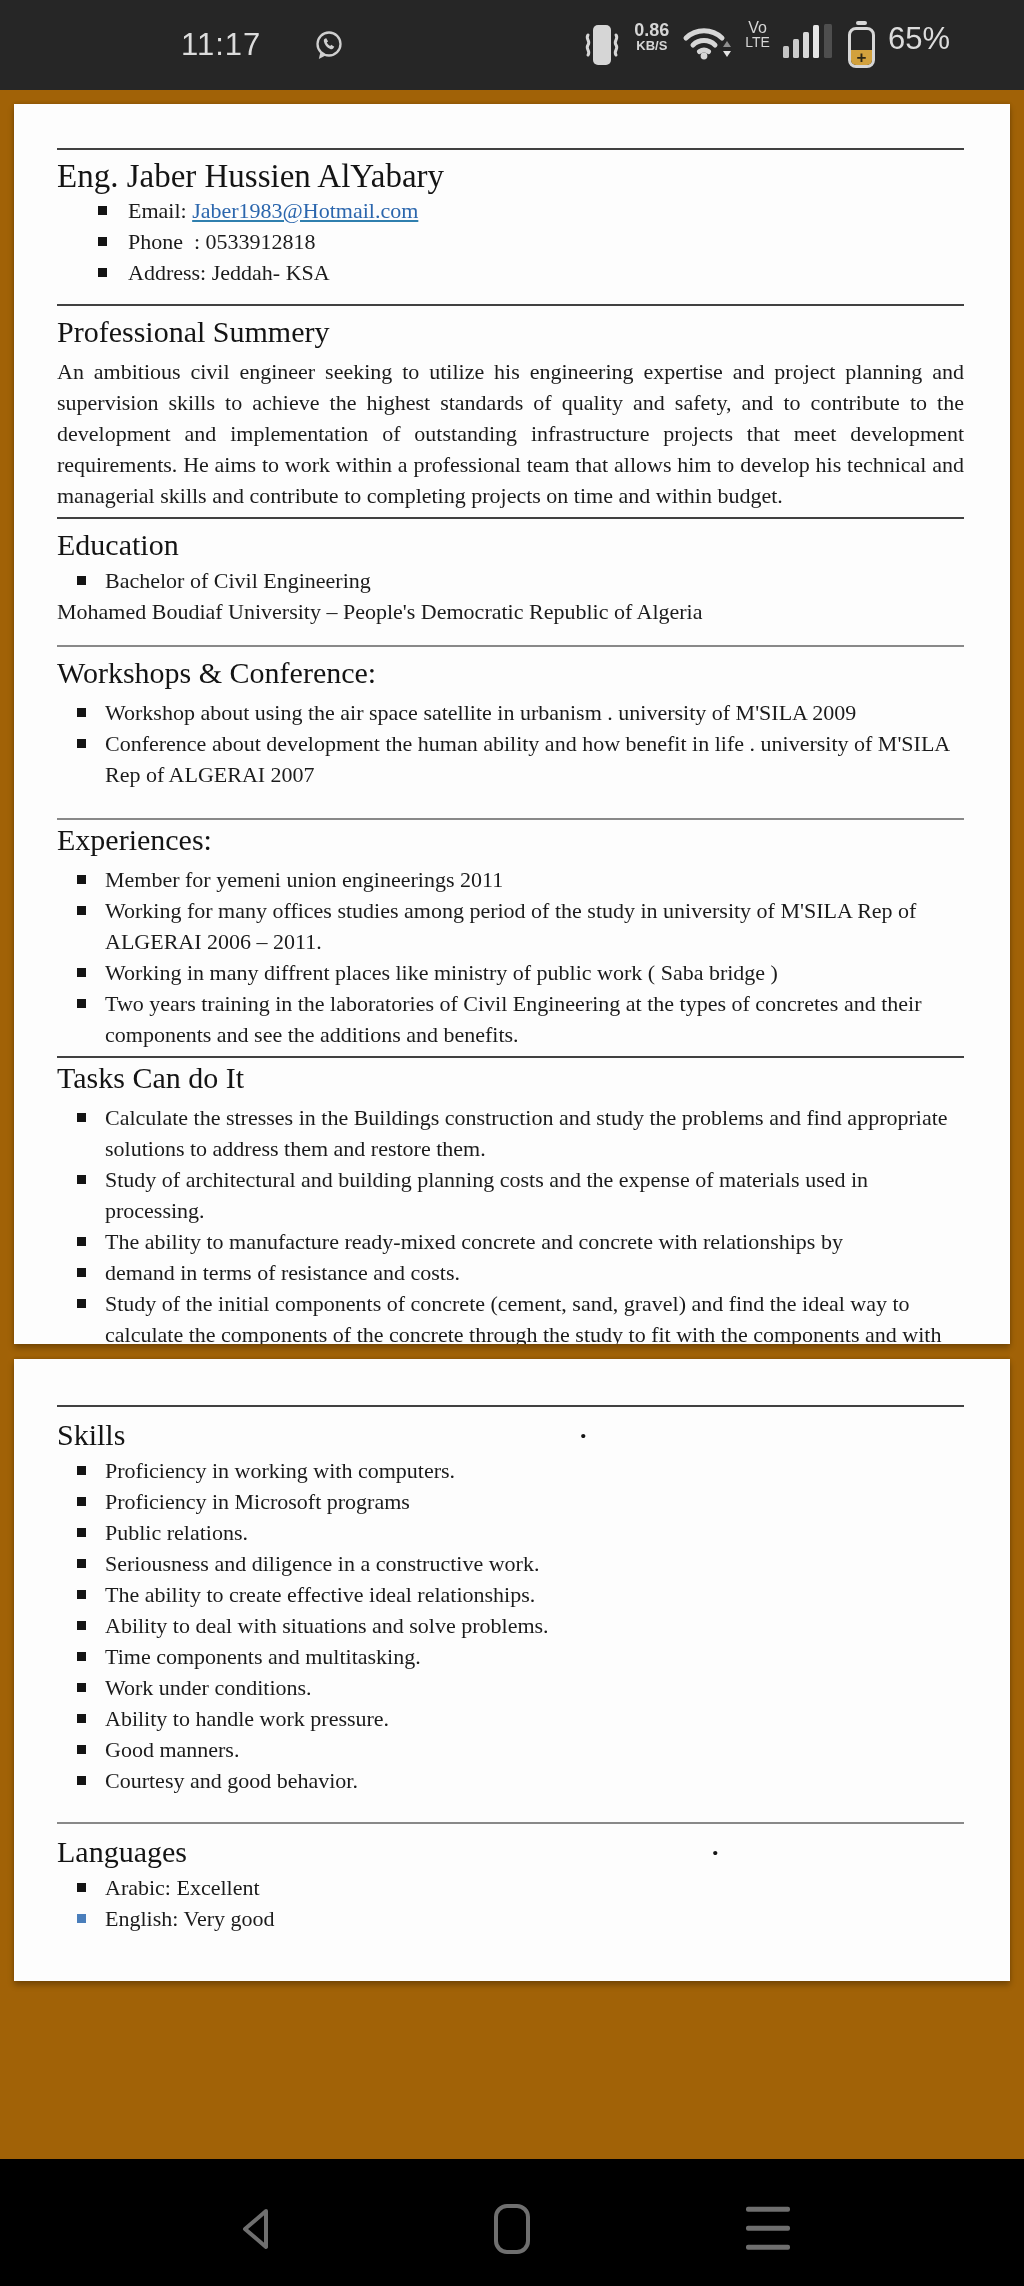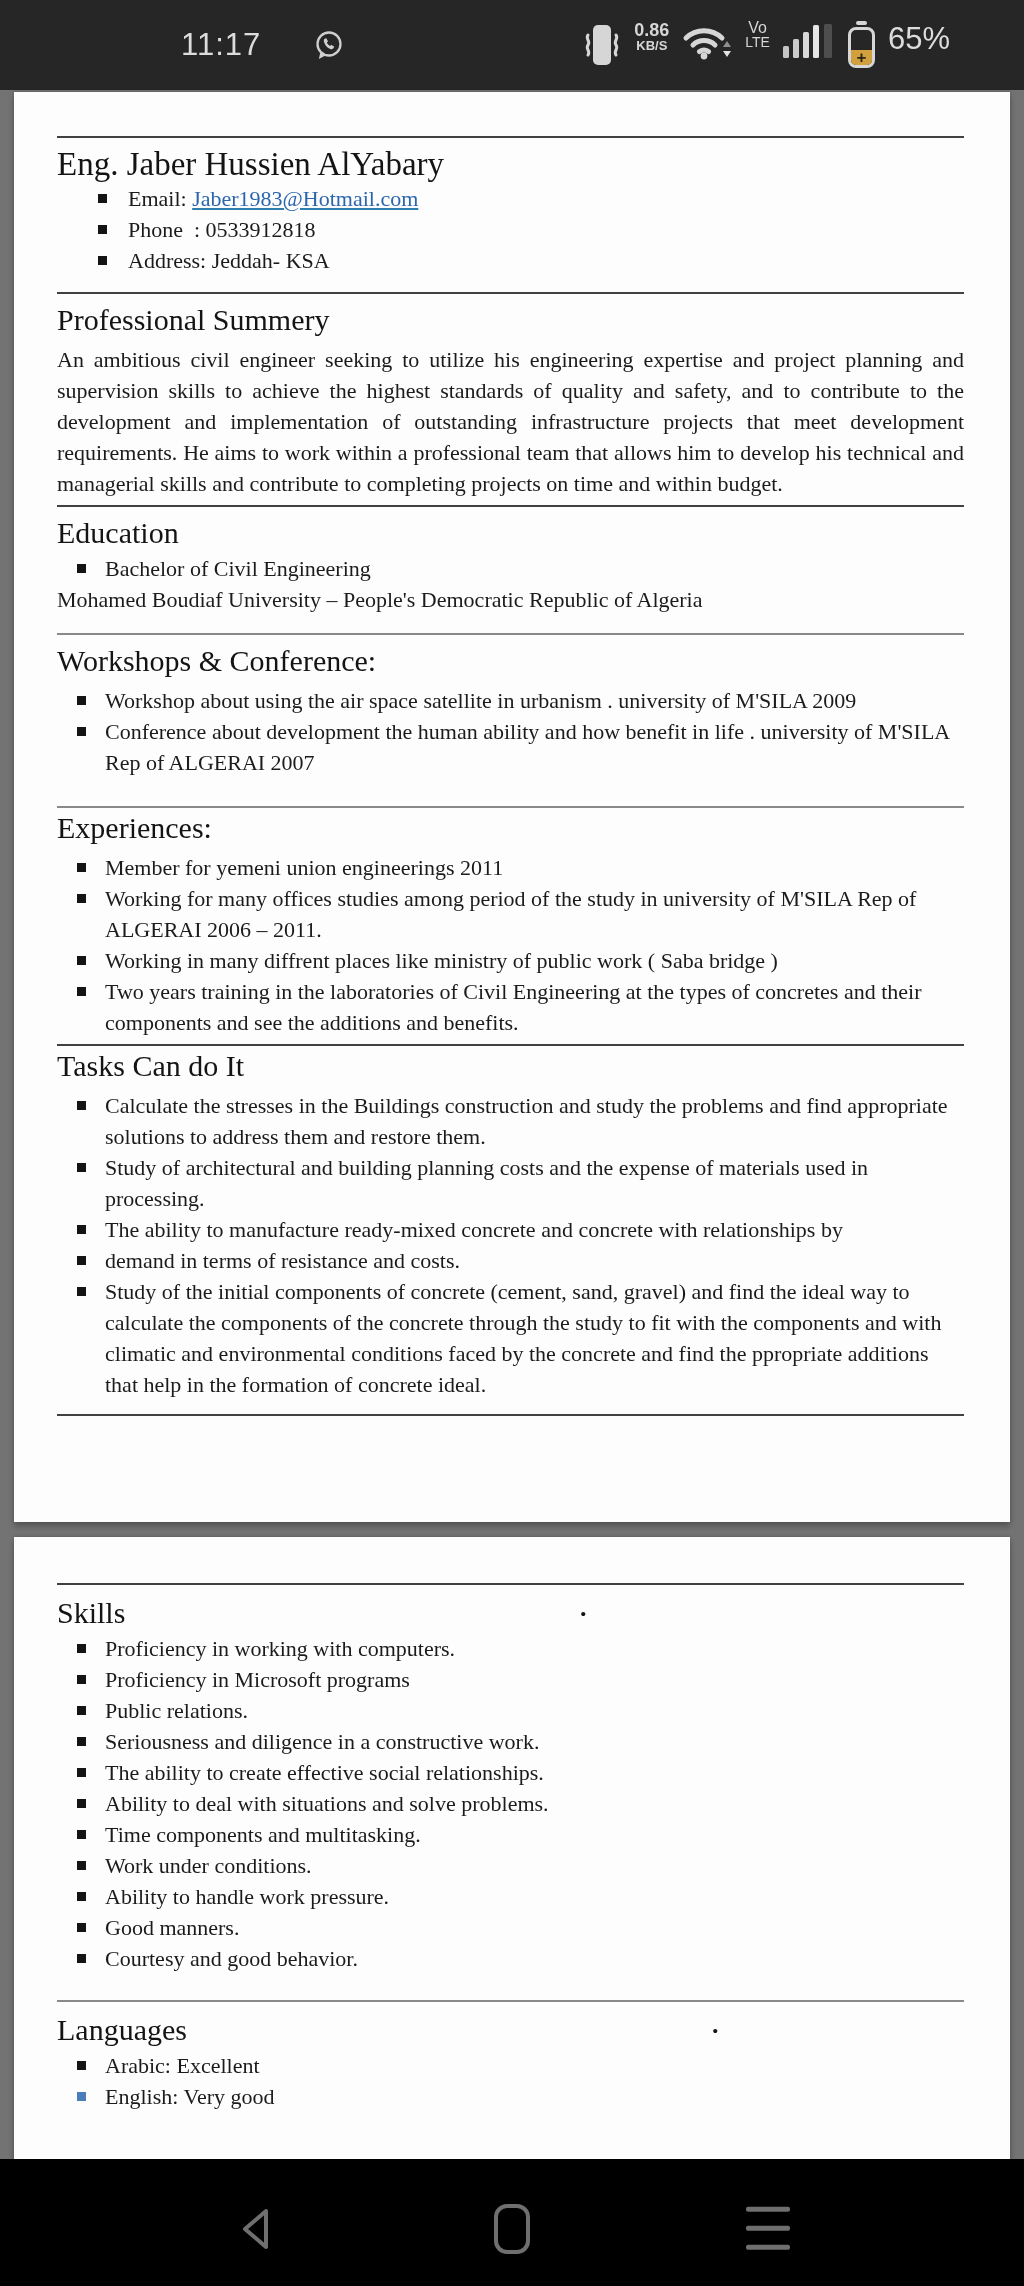--- a/index.html
+++ b/index.html
@@ -1,19 +1,19 @@
 <!DOCTYPE html>
 <html><head>
 <meta charset="utf-8">
 <style>
   * { margin:0; padding:0; box-sizing:border-box; }
   html,body { background:#9a9a9a; }
   .screen {
     position:relative; width:1024px; height:2286px; margin:0 auto;
-    background:#737373; overflow:hidden;
+    background:#a16207; overflow:hidden;
     font-family:"Liberation Serif", serif; color:#181818;
   }
 
   
   .status-bar {
     height:90px; background:#262626; color:#d9d9d9;
     display:flex; align-items:center;
     font-family:"Liberation Sans", sans-serif;
   }
   .sb-time { margin-left:181px; font-size:31px; letter-spacing:1px; color:#dcdcdc; }
@@ -32,21 +32,21 @@
   .sb-batt .plus { color:#2c2616; font-size:17px; font-weight:bold; line-height:10px; }
   .sb-pct { font-size:31px; color:#dcdcdc; }
 
   
   .viewer { position:relative; }
   .page {
     margin:0 14px; background:#fdfdfd;
     box-shadow:0 4px 6px rgba(0,0,0,.28), 0 -1px 3px rgba(0,0,0,.12);
     overflow:hidden;
   }
-  .page1 { margin-top:2px; height:1430px; padding:44px 46px 0 43px; }
+  .page1 { margin-top:14px; height:1240px; padding:44px 46px 0 43px; }
   .page2 { margin-top:15px; height:622px; padding:46px 46px 4px 43px; }
 
   hr.rule { border:none; border-top:2px solid #414141; }
   hr.rule--gray { border-top-color:#898989; }
 
   .doc-name { font-size:33px; margin-top:8px; color:#141414; }
   .sec-title { font-size:30px; color:#141414; line-height:40px; }
   .title-row { position:relative; margin-top:8px; }
   .stray-dot { position:absolute; top:0; font-size:26px; font-weight:bold; color:#141414; }
   .dot-skills { left:523px; }
@@ -214,21 +214,21 @@
       <hr class="rule">
       <div class="title-row">
         <span class="sec-title">Skills</span>
         <span class="stray-dot dot-skills">.</span>
       </div>
       <ul class="blist">
         <li><span class="bullet"></span><span>Proficiency in working with computers.</span></li>
         <li><span class="bullet"></span><span>Proficiency in Microsoft programs</span></li>
         <li><span class="bullet"></span><span>Public relations.</span></li>
         <li><span class="bullet"></span><span>Seriousness and diligence in a constructive work.</span></li>
-        <li><span class="bullet"></span><span>The ability to create effective social relationships.</span></li>
+        <li><span class="bullet"></span><span>The ability to create effective ideal relationships.</span></li>
         <li><span class="bullet"></span><span>Ability to deal with situations and solve problems.</span></li>
         <li><span class="bullet"></span><span>Time components and multitasking.</span></li>
         <li><span class="bullet"></span><span>Work under conditions.</span></li>
         <li><span class="bullet"></span><span>Ability to handle work pressure.</span></li>
         <li><span class="bullet"></span><span>Good manners.</span></li>
         <li><span class="bullet"></span><span>Courtesy and good behavior.</span></li>
       </ul>
 
       <hr class="rule rule--gray mt26">
       <div class="title-row">

